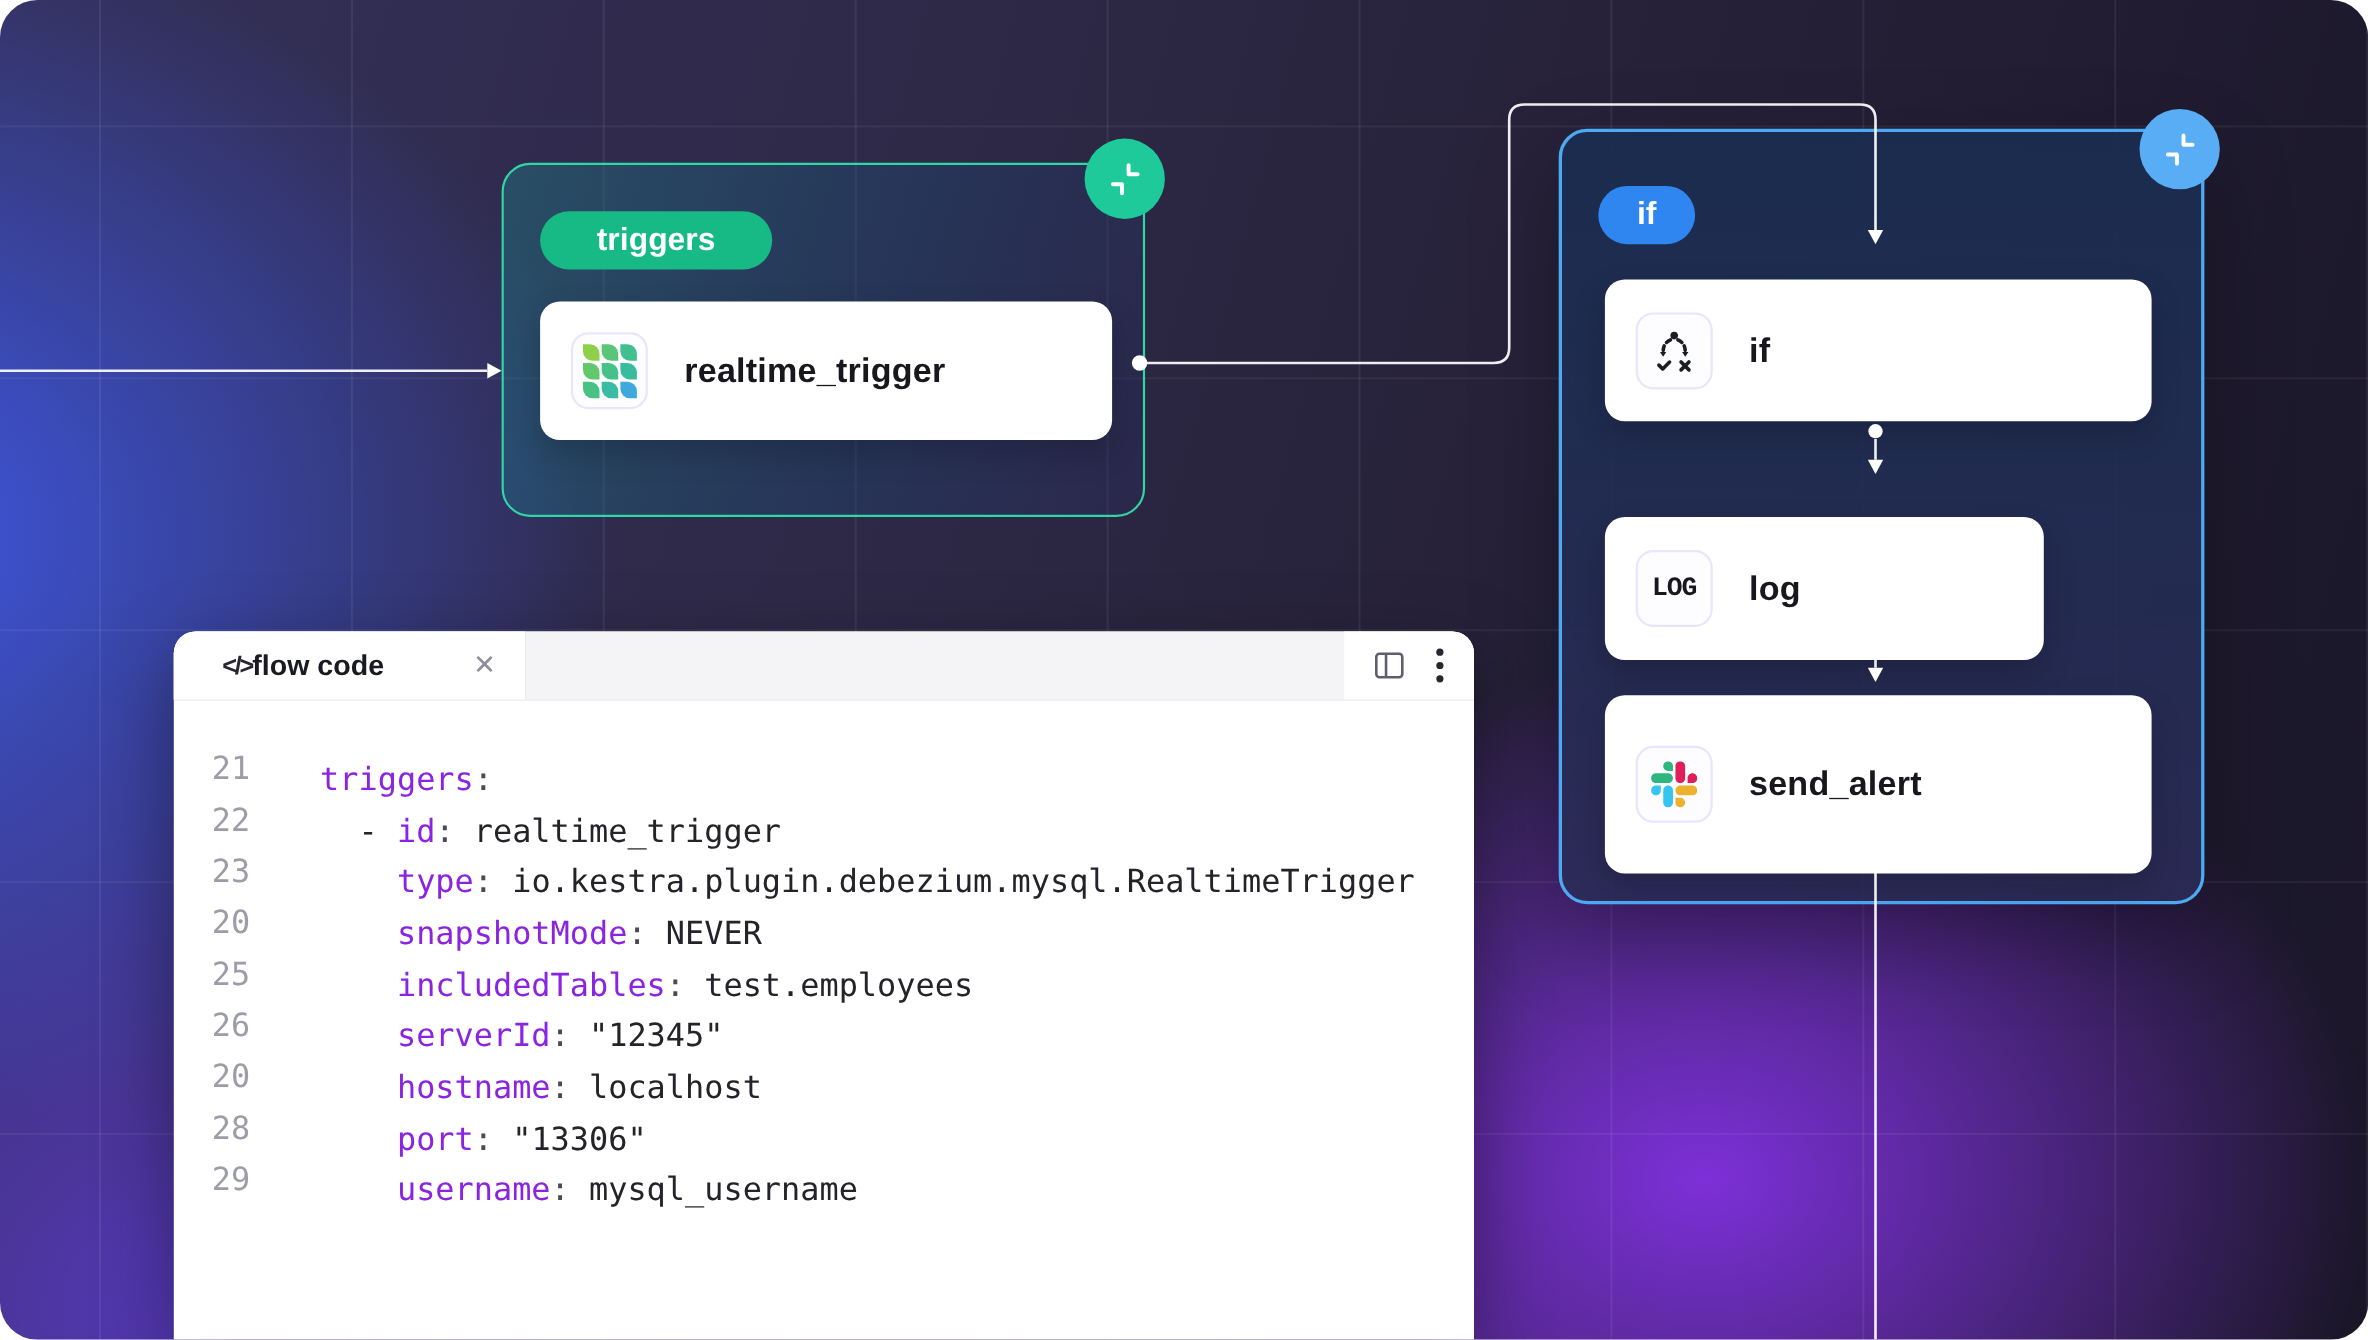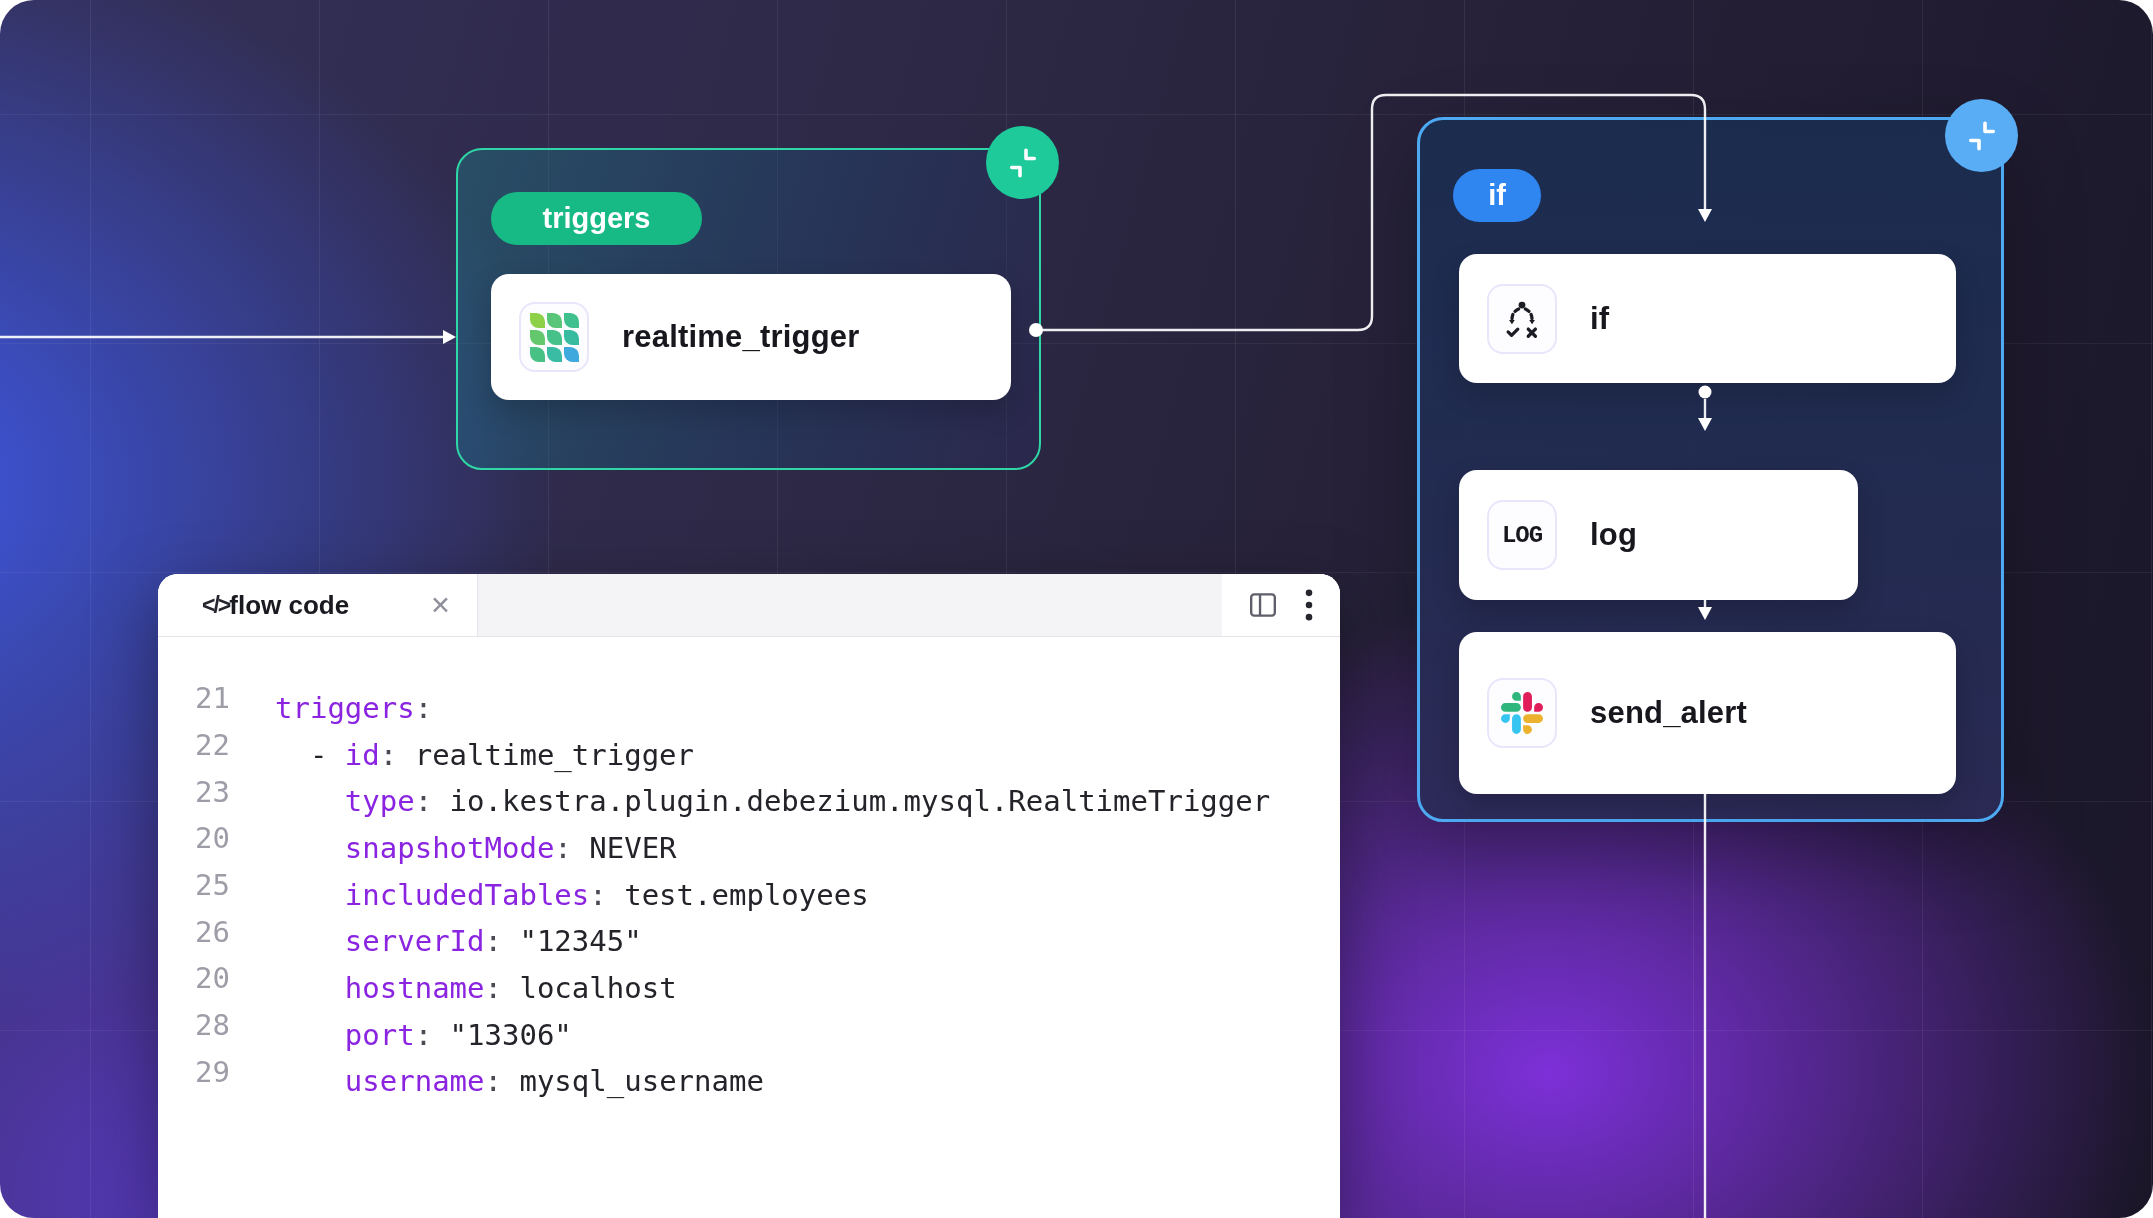--- a/index.html
+++ b/index.html
@@ -68,21 +68,21 @@
     padding:0 26px 0 44px;box-sizing:border-box;}
   .tab-code-glyph{font-weight:700;font-size:23px;color:#26262e;letter-spacing:-2px;}
   .tab-label{font-size:26px;font-weight:700;color:var(--tab-text);}
   .tab-close{margin-left:auto;font-size:25px;color:var(--close-icon);cursor:pointer;}
   .header-toolbar{margin-left:auto;width:118px;background:#ffffff;border-radius:0 20px 0 0;
     display:flex;align-items:center;justify-content:center;gap:26px;}
   .code-body{position:absolute;left:0;top:63px;right:0;bottom:0;overflow:hidden;}
   .code-lines{padding-top:38px;}
   .code-row{display:flex;height:46.7px;align-items:center;
     font-family:"DejaVu Sans Mono","Liberation Mono",monospace;font-size:29px;}
-  .ln{width:72px;text-align:right;color:var(--line-number);flex:none;}
+  .ln{width:72px;text-align:center;color:var(--line-number);flex:none;padding-left:16px;}
   .code{white-space:pre;margin-left:45px;color:var(--code-plain);margin-top:19px;}
   .seg-key{color:var(--code-key);}
   .seg-punc{color:var(--code-punc);}
   .seg-plain,.seg-val{color:var(--code-plain);}
 </style>
 </head>
 <body>
 
 <div class="canvas">
   <div class="grid-overlay"></div>

